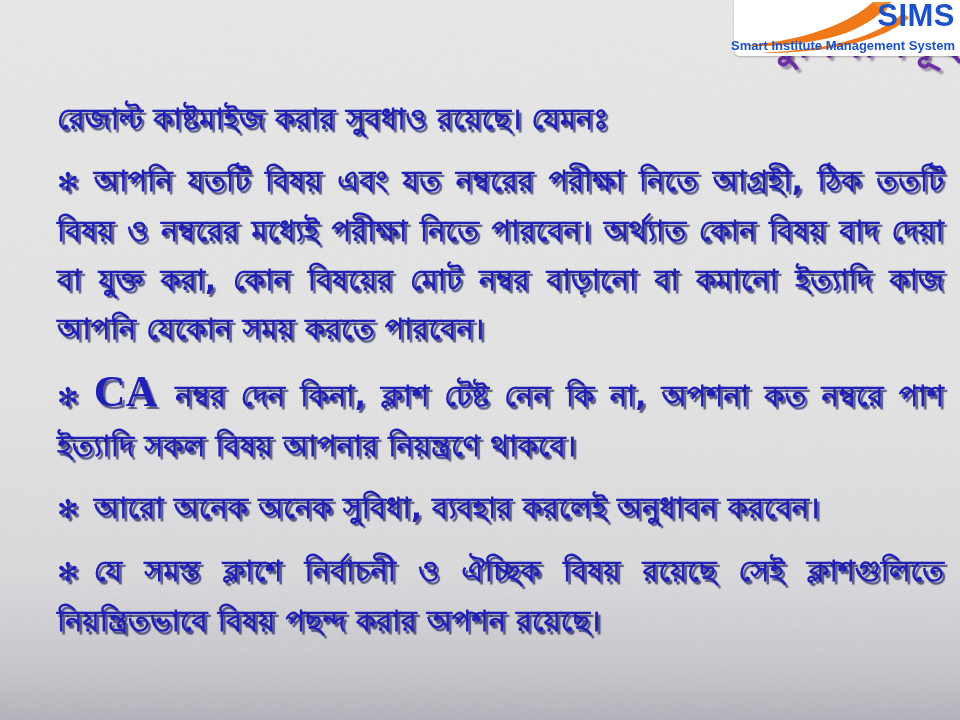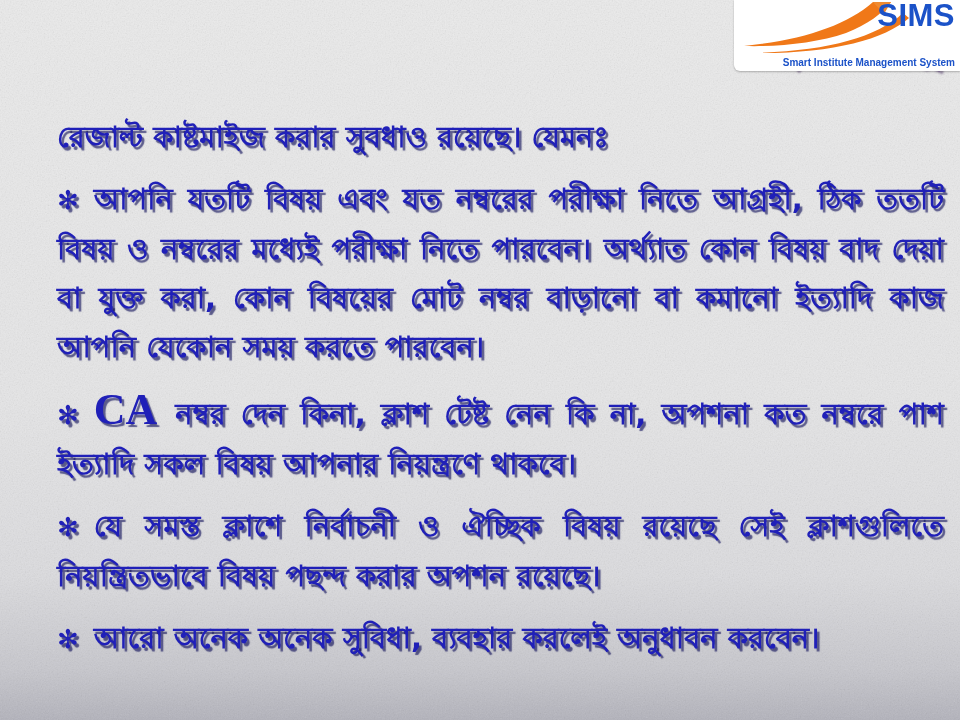--- a/index.html
+++ b/index.html
@@ -18,44 +18,43 @@
   .title{
     position:absolute;top:6px;left:0;width:100%;
     text-align:right;
     font-size:46px;font-weight:bold;
     color:#6a2fa0;
     text-shadow:3px 3px 2px rgba(70,45,100,0.45);
     letter-spacing:1px;
   }
   .logo{
     position:absolute;top:0;right:0;z-index:3;
-    width:226px;height:71px;background:#ffffff;
+    width:226px;height:56px;background:#ffffff;
     border-radius:0 0 0 6px;
     box-shadow:0 1px 2px rgba(0,0,0,0.25);
     text-decoration:underline;
   }
   .logo svg{position:absolute;left:0;top:0;}
   .logo-acronym{
     position:absolute;top:-2px;right:5px;
     font-family:"Liberation Sans",sans-serif;
     font-size:31px;font-weight:bold;color:#1b52c8;letter-spacing:0.5px;
   }
   .logo-tagline{
     position:absolute;bottom:3px;right:5px;white-space:nowrap;
     font-family:"Liberation Sans",sans-serif;
-    font-size:10px;font-weight:bold;color:#1b52c8;
+    font-size:13px;font-weight:bold;color:#1b52c8;
   }
   .body{
     position:absolute;top:95px;left:57px;right:16px;
     color:#2020b8;
     font-size:29px;font-weight:bold;
     line-height:49px;
     text-shadow:2.5px 2.5px 1px rgba(0,0,80,0.6);
     text-align:justify;
-    margin-top:18px;
   }
   .body p{margin:0 0 13px 0;}
   .mark{margin-right:15px;font-size:26px;}
   .latin{
     font-family:"Liberation Serif","DejaVu Serif",serif;
     font-size:44px;margin-right:18px;font-weight:bold;
   }
 </style>
 </head>
 <body>
@@ -90,22 +89,22 @@
 
       <p>
         <span class="mark">✻</span><span>আপনি যতটি বিষয় এবং যত নম্বরের পরীক্ষা নিতে আগ্রহী, ঠিক ততটি বিষয় ও নম্বরের মধ্যেই পরীক্ষা নিতে পারবেন। অর্থ্যাত কোন বিষয় বাদ দেয়া বা যুক্ত করা, কোন বিষয়ের মোট নম্বর বাড়ানো বা কমানো ইত্যাদি কাজ আপনি যেকোন সময় করতে পারবেন।</span>
       </p>
 
       <p>
         <span class="mark">✻</span><span class="latin">CA</span><span>নম্বর দেন কিনা, ক্লাশ টেষ্ট নেন কি না, অপশনা কত নম্বরে পাশ ইত্যাদি সকল বিষয় আপনার নিয়ন্ত্রণে থাকবে।</span>
       </p>
 
       <p>
-        <span class="mark">✻</span><span>যে সমস্ত ক্লাশে নির্বাচনী ও ঐচ্ছিক বিষয় রয়েছে সেই ক্লাশগুলিতে নিয়ন্ত্রিতভাবে বিষয় পছন্দ করার অপশন রয়েছে।</span>
+        <span class="mark">✻</span><span>আরো অনেক অনেক সুবিধা, ব্যবহার করলেই অনুধাবন করবেন।</span>
       </p>
 
       <p>
-        <span class="mark">✻</span><span>আরো অনেক অনেক সুবিধা, ব্যবহার করলেই অনুধাবন করবেন।</span>
+        <span class="mark">✻</span><span>যে সমস্ত ক্লাশে নির্বাচনী ও ঐচ্ছিক বিষয় রয়েছে সেই ক্লাশগুলিতে নিয়ন্ত্রিতভাবে বিষয় পছন্দ করার অপশন রয়েছে।</span>
       </p>
 
     </div>
   </div>
 </div>
 
 </body></html>

